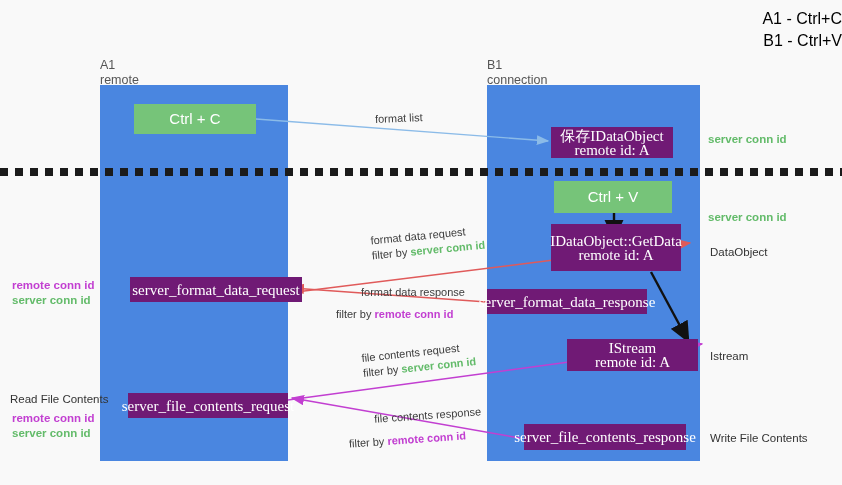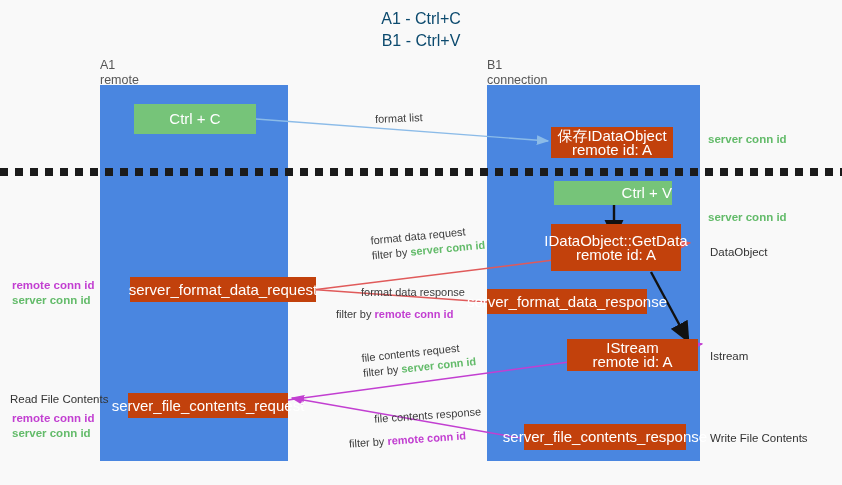--- a/index.html
+++ b/index.html
@@ -16,32 +16,32 @@
 
   .col{position:absolute;background:#4a86e0;}
   .col-a{left:100px;top:85px;width:188px;height:376px;}
   .col-b{left:487px;top:85px;width:213px;height:376px;}
 
   .colhead{position:absolute;font-size:12.5px;color:#555;line-height:15px;}
   .colhead .t{display:block;}
   .colhead .s{display:block;}
 
   .title{
-    position:absolute;left:0;top:8px;width:842px;text-align:center;
-    font-size:16px;color:#0c4a6e;line-height:22px;
+    position:absolute;left:0;top:8px;width:842px;text-align:right;
+    font-size:16px;color:#000000;line-height:22px;
   }
 
   .node{
     position:absolute;
     display:flex;flex-direction:column;align-items:center;justify-content:center;
     color:#fff;font-size:15px;line-height:14px;text-align:center;
     box-sizing:border-box;
   }
   .node.green{background:#76c479;}
-  .node.orange{background:#c2410c;}
+  .node.orange{background:#701a75;font-family:Liberation Serif, serif;}
 
   .sidelabel{position:absolute;font-size:11.5px;line-height:15px;}
   .sidelabel.green-t{color:#63bb6a;font-weight:bold;}
   .sidelabel.purple-t{color:#c23fd1;font-weight:bold;}
   .sidelabel.plain{color:#333;font-weight:normal;}
 
   .edgelabel{position:absolute;font-size:11px;color:#3c3c3c;white-space:nowrap;line-height:15px;}
   .edgelabel .green{color:#63bb6a;font-weight:bold;}
   .edgelabel .purple{color:#c23fd1;font-weight:bold;}
 
@@ -107,30 +107,30 @@
 
   <div class="node green" style="left:134px;top:104px;width:122px;height:30px;">
     <span>Ctrl + C</span>
   </div>
 
   <div class="node orange" style="left:551px;top:127px;width:122px;height:31px;">
     <span>保存IDataObject</span>
     <span>remote id: A</span>
   </div>
 
-  <div class="node green" style="left:554px;top:181px;width:118px;height:24px;align-items:flex-end;">
+  <div class="node green" style="left:554px;top:181px;width:118px;height:32px;">
     <span>Ctrl + V</span>
   </div>
 
   <div class="node orange" style="left:551px;top:224px;width:130px;height:47px;">
     <span>IDataObject::GetData</span>
     <span>remote id: A</span>
   </div>
 
-  <div class="node orange" style="left:130px;top:277px;width:186px;height:25px;">
+  <div class="node orange" style="left:130px;top:277px;width:172px;height:25px;">
     <span>server_format_data_request</span>
   </div>
 
   <div class="node orange" style="left:487px;top:289px;width:160px;height:25px;">
     <span>server_format_data_response</span>
   </div>
 
   <div class="node orange" style="left:567px;top:339px;width:131px;height:32px;">
     <span>IStream</span>
     <span>remote id: A</span>

